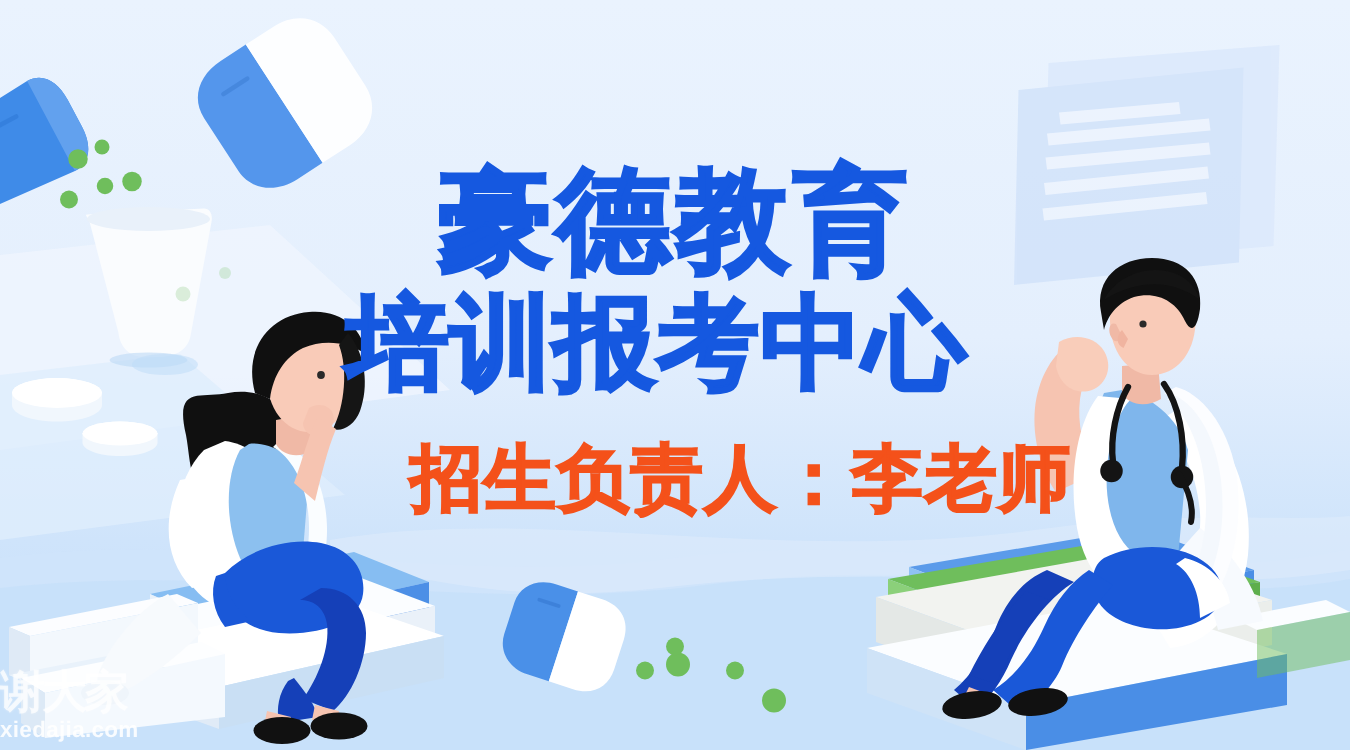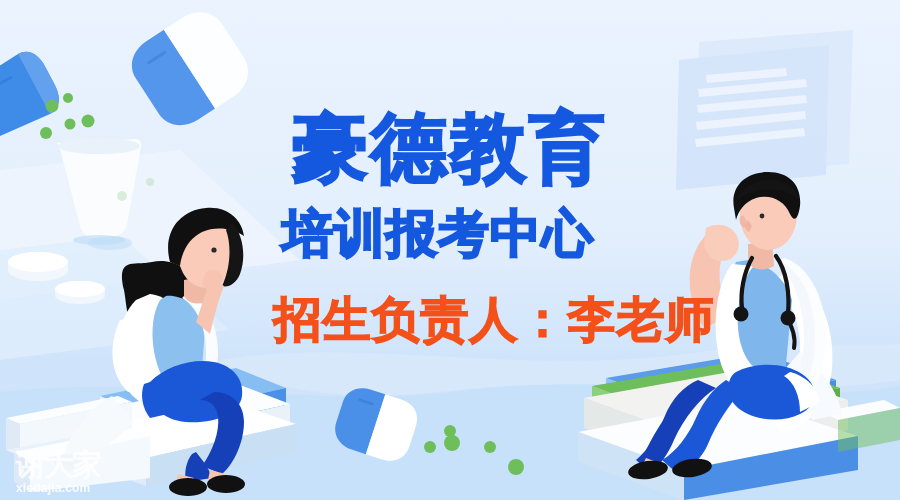--- a/index.html
+++ b/index.html
@@ -44,63 +44,63 @@
   .headline-1 {
     position: absolute;
     top: 110px;
     left: 0;
     width: 900px;
     font-size: 76px;
     letter-spacing: 3px;
   }
   .headline-2 {
     position: absolute;
-    top: 208px;
+    top: 195px;
     left: 0;
     width: 876px;
-    font-size: 51px;
+    font-size: 68px;
     letter-spacing: 1px;
   }
   .headline-3 {
     position: absolute;
     top: 296px;
     left: 0;
     width: 900px;
     color: #f4511a;
     font-size: 48px;
     font-weight: 700;
     line-height: 1;
     letter-spacing: 1px;
     white-space: nowrap;
     margin-left: 44px;
     -webkit-text-stroke: 1.4px #f4511a;
   }
 
   
   .watermark {
     position: absolute;
-    left: 16px;
+    left: 0;
     bottom: 6px;
     z-index: 60;
     pointer-events: none;
     user-select: none;
   }
   .wm-logo {
     display: block;
     font-size: 30px;
     font-weight: 700;
     color: rgba(255,255,255,0.72);
     line-height: 1;
     letter-spacing: -2px;
     text-shadow: 0 0 2px rgba(255,255,255,0.4);
   }
   .wm-url {
     display: block;
     margin-top: 2px;
-    font-size: 12px;
+    font-size: 15px;
     font-weight: 700;
     color: rgba(255,255,255,0.88);
     line-height: 1;
     letter-spacing: 0.2px;
   }
 </style>
 </head>
 <body>
 
 <div id="banner">

